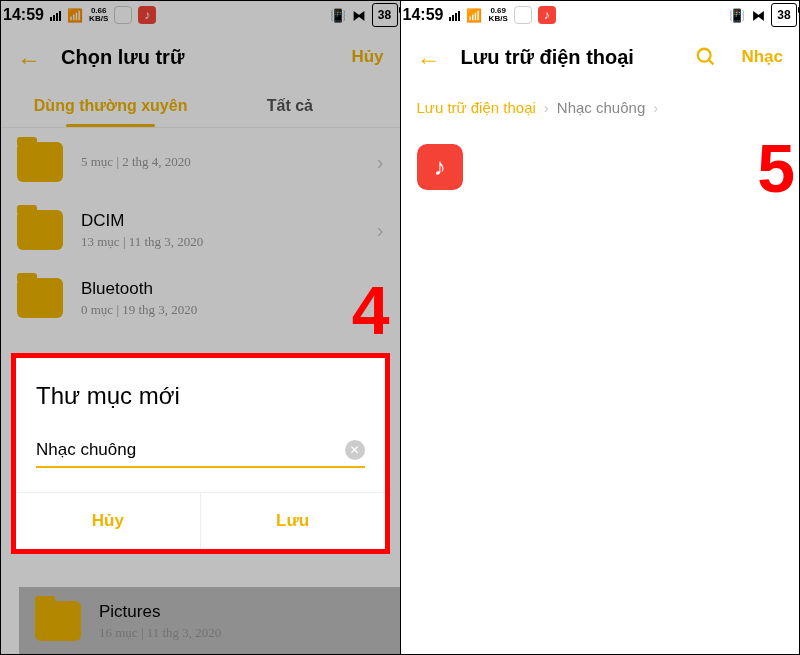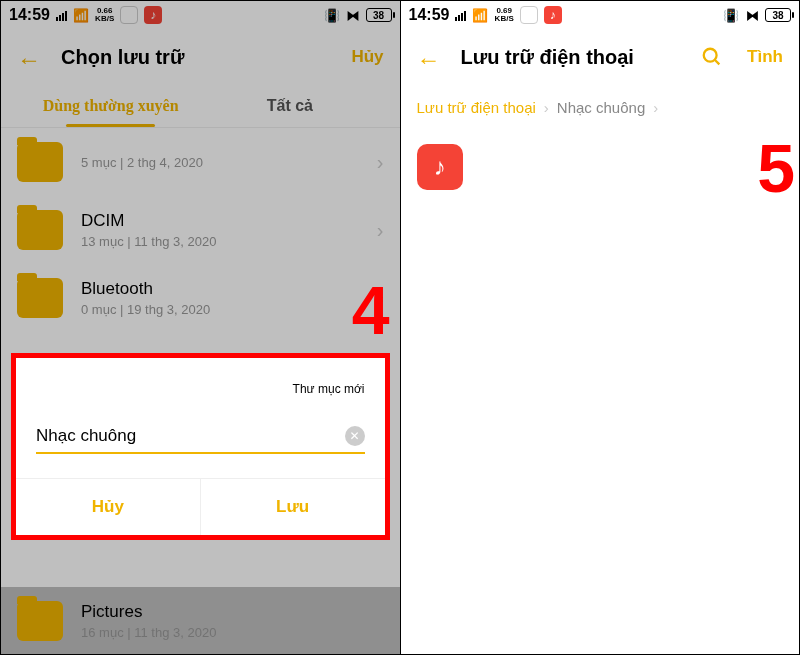--- a/index.html
+++ b/index.html
@@ -4,69 +4,69 @@
 <style>
   * { margin: 0; padding: 0; box-sizing: border-box; font-family: -apple-system, sans-serif; }
   body { background: #fff; width: 800px; height: 655px; overflow: hidden; }
   .container { display: flex; width: 800px; height: 655px; border: 1px solid #000; }
   .screen { width: 399px; height: 653px; position: relative; background: #fff; }
   .screen.left { background: #fff; }
   .divider { width: 1px; background: #000; }
   .dimmer { position: absolute; inset: 0; background: rgba(0,0,0,0.25); pointer-events: none; }
 
   
-  .status-bar { display: flex; justify-content: space-between; align-items: center; padding: 4px 8px; height: 28px; font-size: 13px; font-weight: 600; color: #000; }
+  .status-bar { display: flex; justify-content: space-between; align-items: center; padding: 4px 2px; height: 28px; font-size: 13px; font-weight: 600; color: #000; }
   .status-left { display: flex; align-items: center; gap: 6px; }
   .status-right { display: flex; align-items: center; gap: 6px; }
   .time { font-size: 16px; font-weight: 700; }
   .signal { display: flex; align-items: flex-end; gap: 1px; height: 12px; }
   .signal span { width: 2px; background: #000; display: inline-block; }
   .signal span:nth-child(1){height:4px;} .signal span:nth-child(2){height:6px;}
   .signal span:nth-child(3){height:8px;} .signal span:nth-child(4){height:10px;}
   .net { font-size: 8px; line-height: 8px; text-align: center; }
   .app-dot { width: 18px; height: 18px; border-radius: 4px; display: flex; align-items: center; justify-content: center; color: #fff; font-size: 12px; }
   .dot-red { background: #f44336; }
   .dot-white { background: #fff; border: 1px solid #ccc; }
-  .battery { width: 26px; height: 14px; border: 1.5px solid #000; border-radius: 3px; position: relative; display: flex; align-items: center; justify-content: center; font-size: 10px; font-weight: 700; }
+  .battery { width: 26px; height: 24px; border: 1.5px solid #000; border-radius: 3px; position: relative; display: flex; align-items: center; justify-content: center; font-size: 12px; font-weight: 700; }
   .battery::after { content: ''; position: absolute; right: -4px; top: 3px; width: 2px; height: 6px; background: #000; border-radius: 1px; }
 
   
   .header { display: flex; align-items: center; padding: 12px 16px; height: 56px; }
   .back-arrow { color: #f0b400; font-size: 24px; font-weight: bold; margin-right: 20px; }
   .header-title { font-size: 20px; font-weight: 600; color: #000000; flex: 1; }
   .header-action { color: #f0b400; font-size: 17px; font-weight: 600; }
   .search-icon { color: #f0b400; margin-right: 24px; display: flex; }
 
   
   .tabs { display: flex; padding: 0 20px; border-bottom: 1px solid #eee; }
   .tab { flex: 1; text-align: center; padding: 12px 0; font-size: 16px; font-weight: 600; color: #555; position: relative; }
-  .tab.active { color: #f0b400; font-family: Liberation Serif, serif; }
+  .tab.active { color: #f0b400; }
   .tab.active::after { content:''; position:absolute; bottom:0; left:25%; right:25%; height:3px; background:#f0b400; border-radius:2px; }
 
   
   .breadcrumb { display: flex; align-items: center; padding: 14px 16px; font-size: 15px; }
   .crumb { color: #f0b400; }
   .crumb.current { color: #888; }
   .crumb-sep { color: #ccc; margin: 0 8px; }
 
   
   .item { display: flex; align-items: center; padding: 14px 16px; }
   .folder-icon { width: 46px; height: 40px; background: #f0b400; border-radius: 6px; margin-right: 18px; position: relative; }
   .folder-icon::before { content:''; position:absolute; top:-5px; left:0; width:20px; height:8px; background:#f0b400; border-radius:3px 3px 0 0; }
   .music-icon { width: 46px; height: 46px; background: #f44336; border-radius: 10px; margin-right: 18px; display:flex; align-items:center; justify-content:center; color:#fff; font-size:24px; }
   .item-text { flex: 1; }
   .item-name { font-size: 17px; color: #000; margin-bottom: 3px; }
-  .item-meta { font-size: 13px; color: #999; }
+  .item-meta { font-size: 13px; color: #999; font-family: Liberation Serif, serif; }
   .chevron { color: #ccc; font-size: 20px; }
 
   
   .dialog-wrap { position: absolute; top: 352px; left: 10px; right: 10px; z-index: 10; }
   .red-border { border: 5px solid #ff0000; background: #fff; }
   .dialog { padding: 24px 20px 0 20px; }
-  .dialog-title { text-align: right; font-size: 12px; font-weight: 500; color: #000; margin-bottom: 30px; }
+  .dialog-title { text-align: left; font-size: 24px; font-weight: 500; color: #000; margin-bottom: 30px; }
   .dialog-input-wrap { position: relative; border-bottom: 2px solid #f0b400; padding-bottom: 6px; margin-bottom: 24px; }
   .dialog-input { border: none; outline: none; font-size: 17px; color: #000; width: 100%; background: transparent; }
   .clear-btn { position: absolute; right: 0; top: 0; width: 20px; height: 20px; background: #ccc; border-radius: 50%; color: #fff; display:flex; align-items:center; justify-content:center; font-size:12px; }
   .dialog-btns { display: flex; border-top: 1px solid #eee; margin: 0 -20px; }
   .dialog-btn { flex: 1; text-align: center; padding: 18px 0; font-size: 17px; font-weight: 600; color: #f0b400; }
   .dialog-btn:first-child { border-right: 1px solid #eee; }
 
   
   .step-num { position: absolute; font-size: 68px; font-weight: 900; color: #ff0000; font-family: Arial, sans-serif; z-index: 20; }
   .step4 { top: 270px; right: 10px; }
@@ -149,21 +149,21 @@
           </div>
           <div class="dialog-btns">
             <div class="dialog-btn">Hủy</div>
             <div class="dialog-btn">Lưu</div>
           </div>
         </div>
       </div>
     </div>
 
     <div style="position:absolute; top:586px; left:0; right:0;">
-      <div class="item" style="position:relative;">
+      <div class="item" style="position:relative;margin-left:18px;">
         <div class="folder-icon"></div>
         <div class="item-text">
           <div class="item-name">Pictures</div>
           <div class="item-meta">16 mục | 11 thg 3, 2020</div>
         </div>
         <div style="position:absolute; inset:0; background:rgba(0,0,0,0.25);"></div>
       </div>
     </div>
 
     <div class="step-num step4">4</div>
@@ -198,21 +198,21 @@
 
     <div class="header">
       <span class="back-arrow">←</span>
       <span class="header-title">Lưu trữ điện thoại</span>
       <span class="search-icon">
         <svg width="22" height="22" viewBox="0 0 24 24" fill="none" stroke="#f0b400" stroke-width="2.5">
             <circle cx="10" cy="10" r="7"></circle>
             <line x1="20" y1="20" x2="15" y2="15"></line>
           </svg>
       </span>
-      <span class="header-action">Tình</span>
+      <span class="header-action">Nhạc</span>
     </div>
 
     <div class="breadcrumb">
       <span class="crumb">Lưu trữ điện thoại</span>
       <span class="crumb-sep">›</span>
       <span class="crumb current">Nhạc chuông</span>
       <span class="crumb-sep">›</span>
     </div>
 
     <div class="item">

